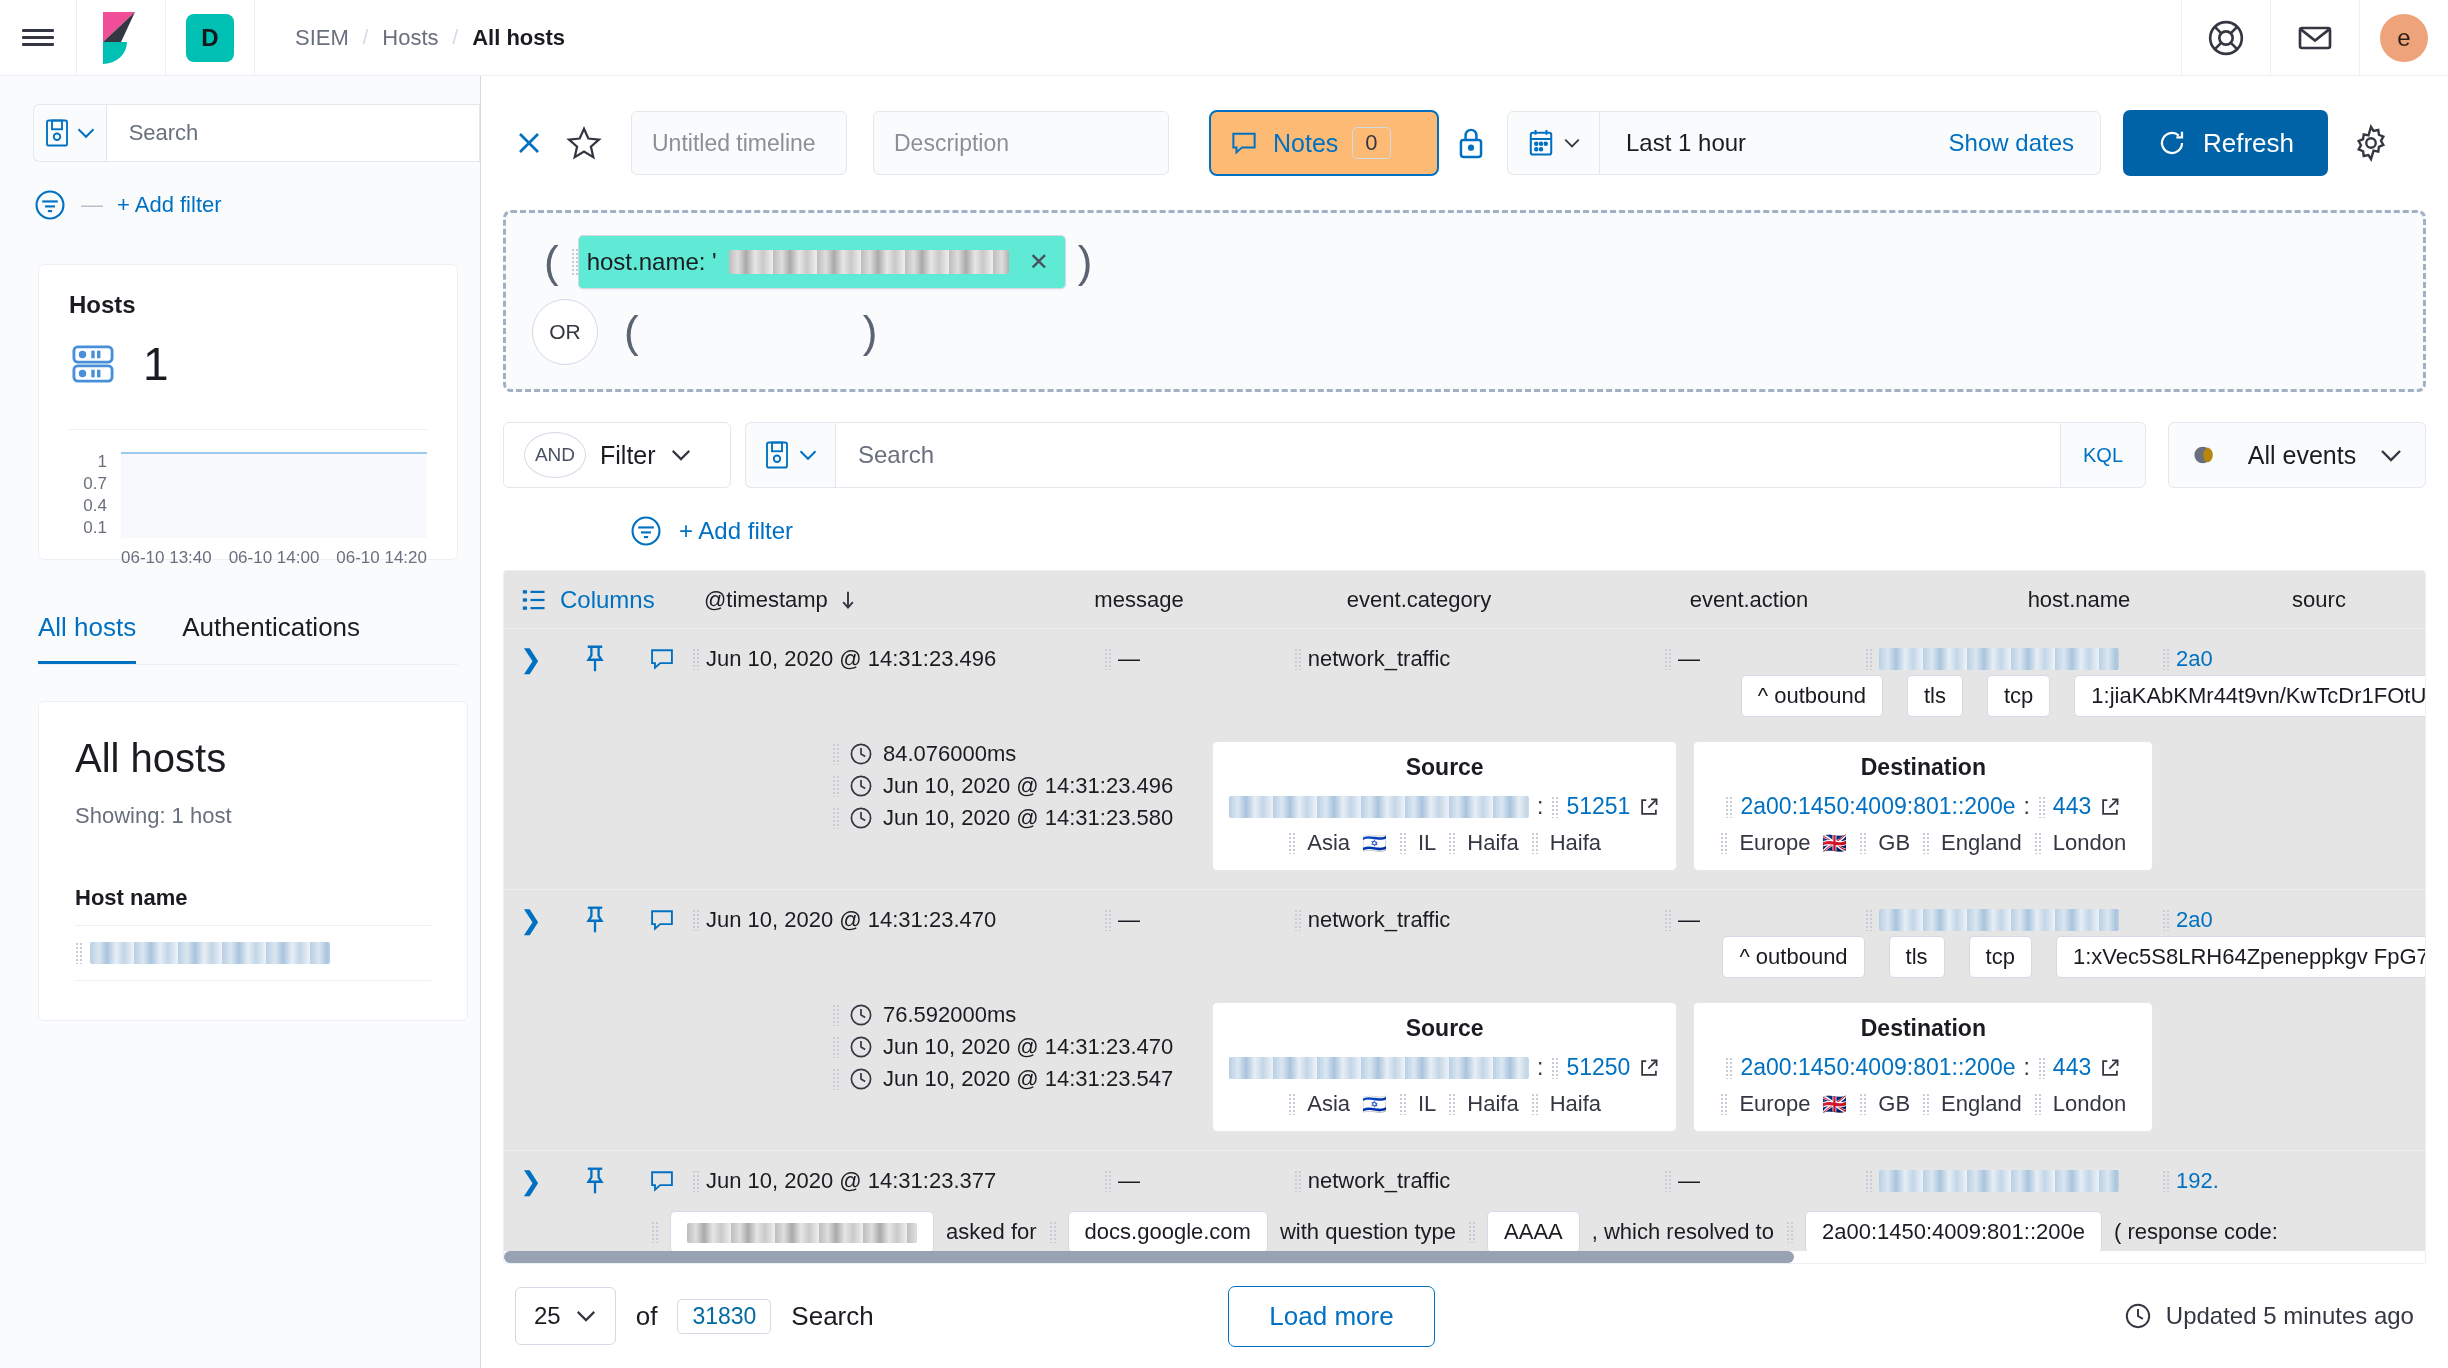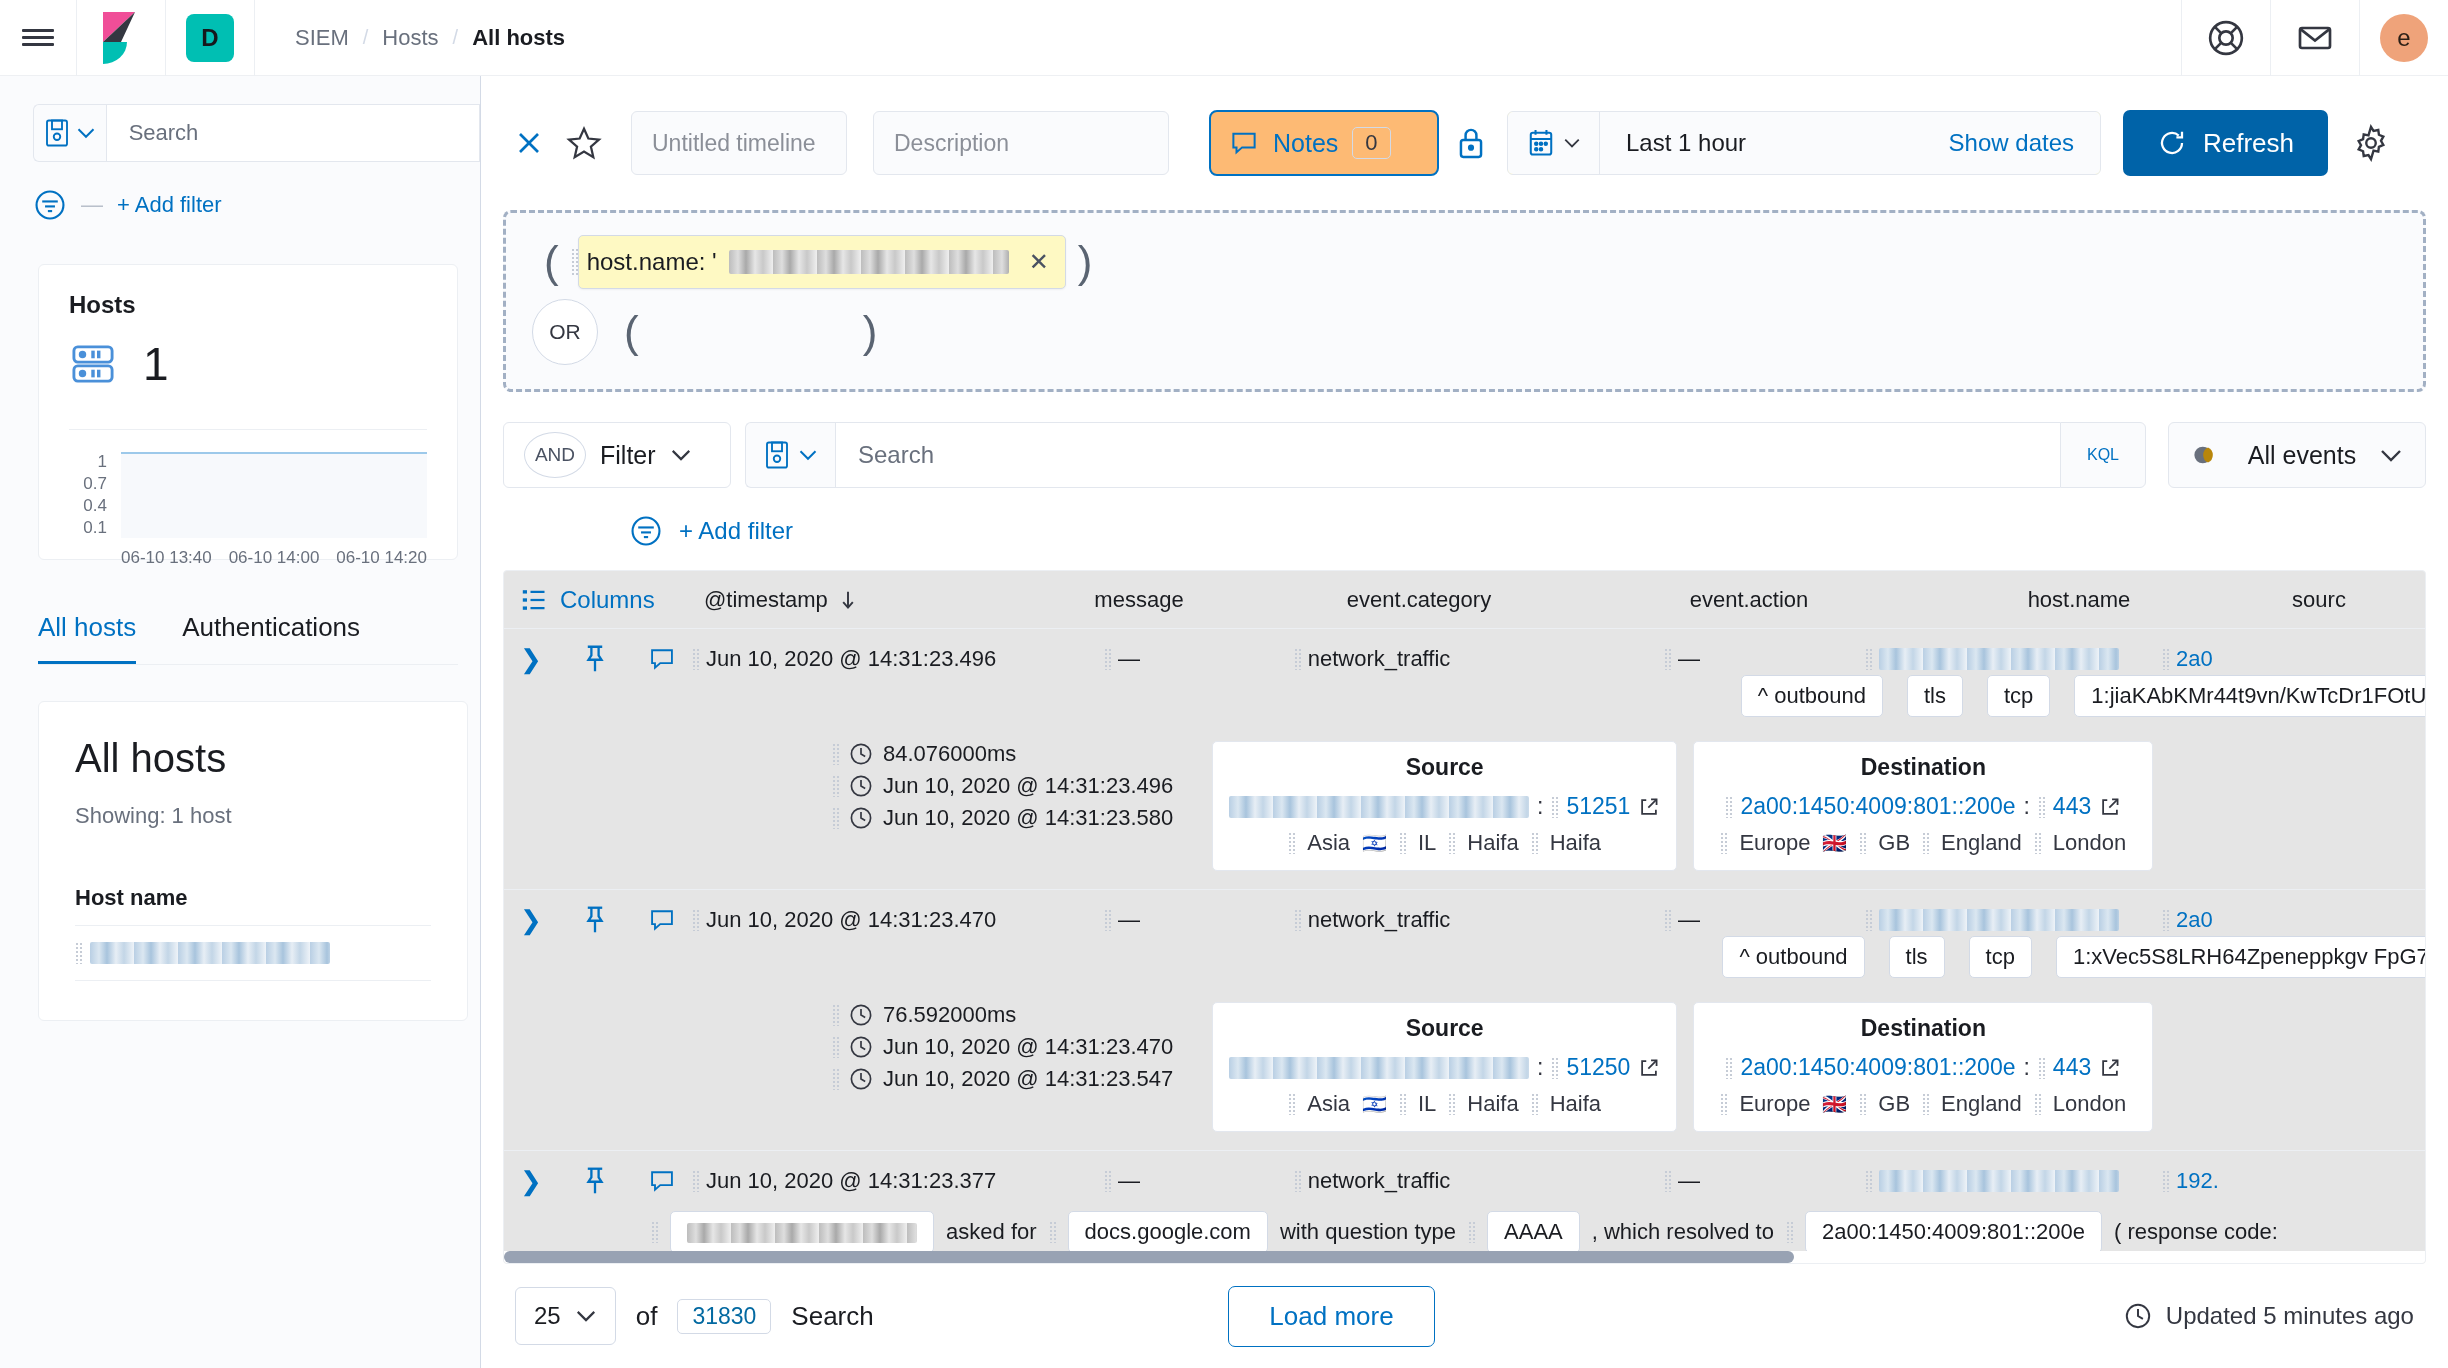--- a/index.html
+++ b/index.html
@@ -139,21 +139,21 @@
     background: #fafbfd; padding: 22px 26px 24px 26px;
   }
   .dz-row { display: flex; align-items: center; }
   .dz-paren { font-size: 44px; color: #5a6472; font-weight: 300; line-height: 1; padding: 0 12px; }
   .grip { display: inline-block; width: 7px; height: 28px; vertical-align: middle;
           background-image: radial-gradient(circle, #c6ccd6 1px, transparent 1.2px);
           background-size: 4px 4px; }
   .grip.sm { height: 22px; }
   .dz-pill {
     display: flex; align-items: center; gap: 12px; height: 54px; padding: 0 16px 0 8px;
-    background: #fef9c3; border: 1px solid #d3dae6; border-radius: 5px; font-size: 24px; color: #1a1c21;
+    background: #5eead4; border: 1px solid #d3dae6; border-radius: 5px; font-size: 24px; color: #1a1c21;
     box-shadow: 0 1px 2px rgba(0,0,0,.05); cursor: pointer;
   }
   .dz-x { color: #4a5262; font-size: 24px; margin-left: 8px; cursor: pointer; }
   .dz-row2 { display: flex; align-items: center; margin-top: 10px; }
   .or-chip { width: 66px; height: 66px; border: 1px solid #d3dae6; border-radius: 50%; background: #fff;
              display: flex; align-items: center; justify-content: center; font-size: 21px; color: #343741; cursor: pointer; }
   .dz-empty-paren { display: flex; align-items: center; margin-left: 14px; }
   .dz-empty-gap { width: 200px; }
 
   
@@ -162,21 +162,21 @@
                display: flex; align-items: center; gap: 14px; padding-left: 20px; cursor: pointer; }
   .and-chip { width: 62px; height: 46px; border: 1px solid #d3dae6; border-radius: 50%;
               display: flex; align-items: center; justify-content: center; font-size: 19px; color: #4a5262; }
   .fs-filter-label { font-size: 25px; color: #1a1c21; }
   .fs-saved { width: 90px; background: #fafbfd; border: 1px solid #e3e7ee; border-right: none;
               border-radius: 6px 0 0 6px; display: flex; align-items: center; justify-content: center; gap: 8px;
               margin-left: 14px; cursor: pointer; }
   .fs-search { flex: 1; background: #fff; border: 1px solid #e3e7ee; border-right: none;
                display: flex; align-items: center; padding-left: 22px; font-size: 24px; color: #69707d; cursor: text; }
   .fs-kql { width: 86px; background: #fafbfd; border: 1px solid #e3e7ee; border-radius: 0 6px 6px 0;
-            display: flex; align-items: center; justify-content: center; color: #0071c2; font-size: 16px; cursor: pointer; }
+            display: flex; align-items: center; justify-content: center; color: #0071c2; font-size: 20px; cursor: pointer; }
   .fs-events { margin-left: 22px; width: 258px; background: #fafbfd; border: 1px solid #e3e7ee; border-radius: 6px;
                display: flex; align-items: center; justify-content: space-between; padding: 0 22px; cursor: pointer; }
   .fs-events-label { font-size: 25px; color: #1a1c21; }
   .tl-addfilter { display: flex; align-items: center; gap: 16px; margin: 26px 0 0 148px; }
   .tl-af-text { color: #0071c2; font-size: 24px; cursor: pointer; }
 
   
   .events-wrap { flex: 1; margin: 22px 22px 0 22px; border: 1px solid #eceff3; border-radius: 4px;
                  overflow: hidden; position: relative; background: #e5e5e5; }
   .ev-head { display: flex; align-items: center; height: 58px; border-bottom: 1px solid #eceff3;

